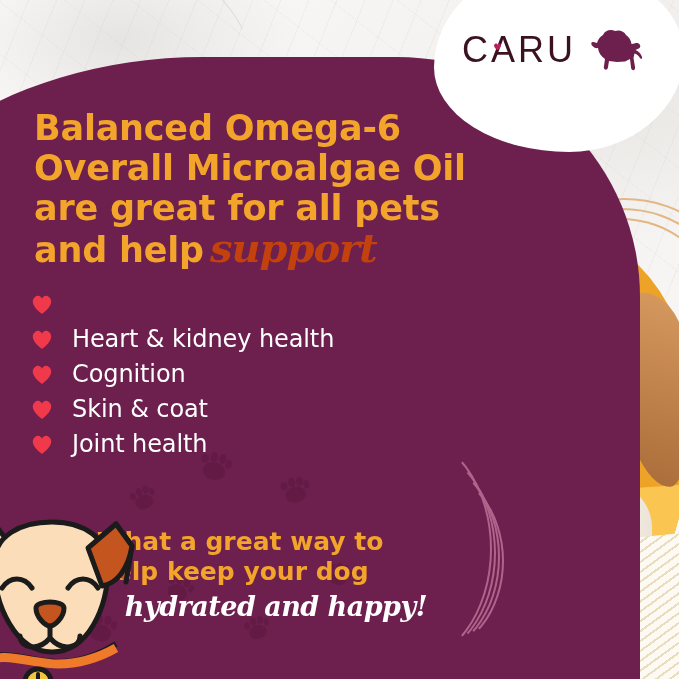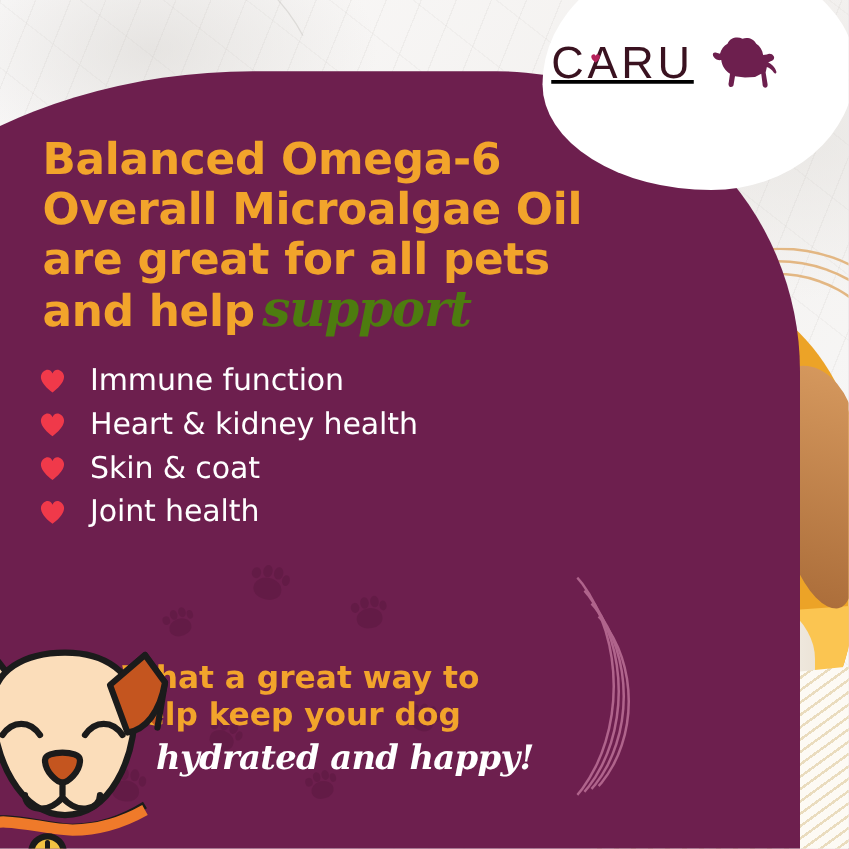--- a/index.html
+++ b/index.html
@@ -41,23 +41,23 @@
   .v4{left:-60px;top:330px;width:240px;height:190px;transform:rotate(-30deg);}
 
   
   .logo-blob{
     position:absolute;left:434px;top:-36px;
     width:250px;height:188px;
     background:#ffffff;
     border-radius:48% 52% 46% 54% / 55% 48% 52% 45%;
   }
   .logo-wrap{
-    position:absolute;left:441px;top:22px;
+    position:absolute;left:462px;top:22px;
     width:196px;height:56px;
-    display:flex;align-items:center;gap:10px;text-decoration:underline;
+    display:flex;align-items:center;gap:10px;
   }
   .caru-text{
     position:relative;
     font-family:"Liberation Sans", sans-serif;
     font-size:36px;letter-spacing:3px;
     color:#3a1220;font-weight:300;
     line-height:1;
   }
   .caru-heart{
     position:absolute;left:31px;top:20px;
@@ -127,21 +127,21 @@
     font-size:35px;line-height:40px;
     font-weight:700;color:#f2a42b;
     letter-spacing:-.2px;
     font-family:"DejaVu Sans", sans-serif;
     margin-top:28px;
   }
   .headline .ln{display:block;white-space:nowrap;}
   .script-support{
     font-family:"DejaVu Serif", serif;
     font-style:italic;font-weight:700;
-    color:#4d7c0f;font-size:40px;
+    color:#c2410c;font-size:40px;
     letter-spacing:-1px;
     margin-left:6px;
   }
 
   
   .bullets{
     position:absolute;left:30px;top:286px;width:400px;
   }
   .bullet{
     display:flex;align-items:center;
@@ -370,29 +370,36 @@
     <span class="ln"><span>and help</span><span class="script-support">support</span></span>
   </div>
 
   <div class="bullets">
     <div class="bullet">
       <span class="heart-ico">
           <svg viewBox="0 0 24 22" width="24" height="22">
             <path d="M12 21 C2 13.5 1 7.5 4.8 4.2 C8 1.4 11 3.2 12 5.8 C13 3.2 16 1.4 19.2 4.2 C23 7.5 22 13.5 12 21 Z" fill="#f0394a"></path>
           </svg>
         </span>
-      <span class="bullet-label">Immune function</span>
     </div>
     <div class="bullet">
       <span class="heart-ico">
           <svg viewBox="0 0 24 22" width="24" height="22">
             <path d="M12 21 C2 13.5 1 7.5 4.8 4.2 C8 1.4 11 3.2 12 5.8 C13 3.2 16 1.4 19.2 4.2 C23 7.5 22 13.5 12 21 Z" fill="#f0394a"></path>
           </svg>
         </span>
       <span class="bullet-label">Heart &amp; kidney health</span>
+    </div>
+    <div class="bullet">
+      <span class="heart-ico">
+          <svg viewBox="0 0 24 22" width="24" height="22">
+            <path d="M12 21 C2 13.5 1 7.5 4.8 4.2 C8 1.4 11 3.2 12 5.8 C13 3.2 16 1.4 19.2 4.2 C23 7.5 22 13.5 12 21 Z" fill="#f0394a"></path>
+          </svg>
+        </span>
+      <span class="bullet-label">Cognition</span>
     </div>
     <div class="bullet">
       <span class="heart-ico">
           <svg viewBox="0 0 24 22" width="24" height="22">
             <path d="M12 21 C2 13.5 1 7.5 4.8 4.2 C8 1.4 11 3.2 12 5.8 C13 3.2 16 1.4 19.2 4.2 C23 7.5 22 13.5 12 21 Z" fill="#f0394a"></path>
           </svg>
         </span>
       <span class="bullet-label">Skin &amp; coat</span>
     </div>
     <div class="bullet">

